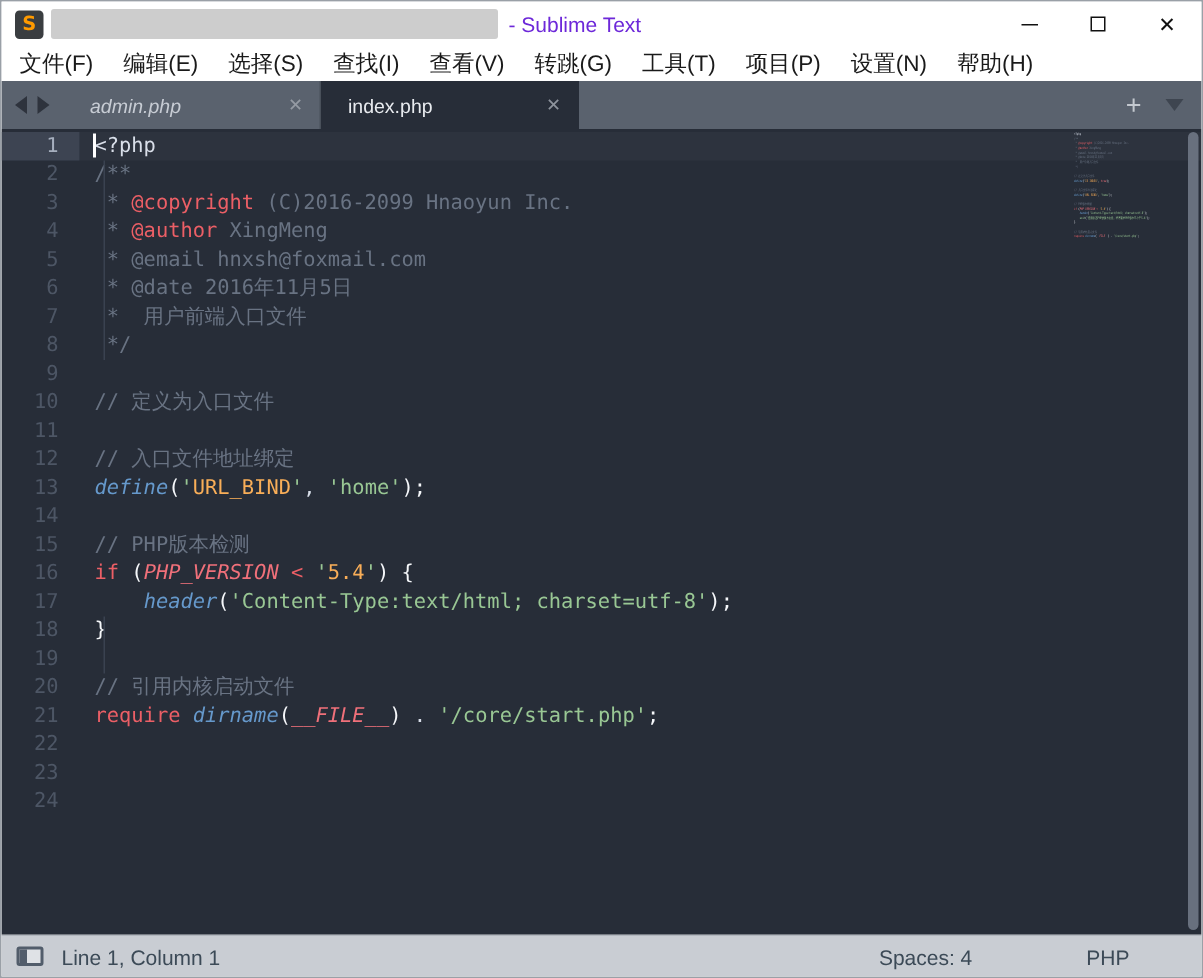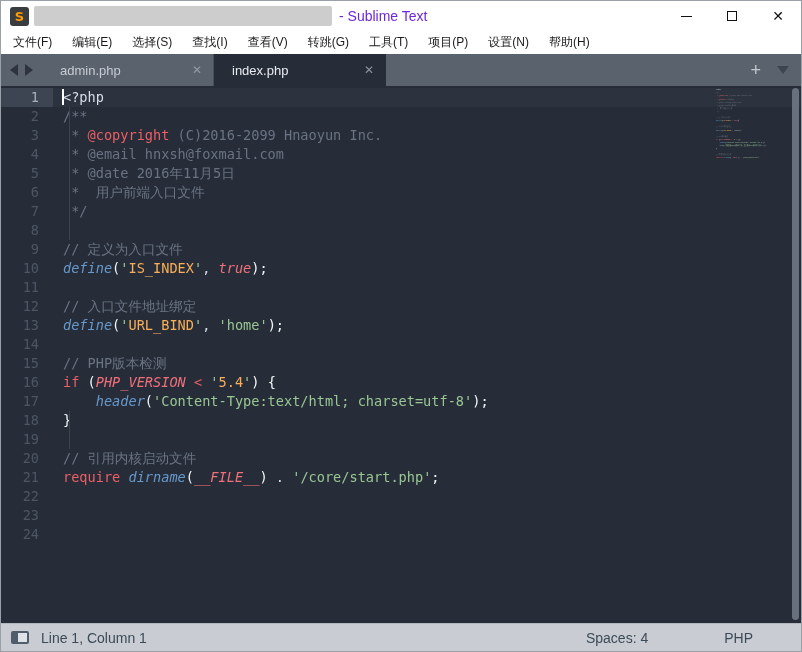--- a/index.html
+++ b/index.html
@@ -12,32 +12,32 @@
   .redacted { margin-left:5px; width:298px; height:20px; background:#cdcdcd; border-radius:2px; }
   .title-text { margin-left:7px; font-size:14px; color:#6d28d9; white-space:pre; }
   .win-controls { position:absolute; right:0; top:0; height:30px; display:flex; }
   .win-btn { width:46px; height:30px; display:flex; align-items:center; justify-content:center; }
   .glyph-min { width:11px; height:1px; background:#111; }
   .glyph-max { width:10px; height:10px; border:1px solid #111; }
   .glyph-close { font-size:14px; color:#111; line-height:1; }
 
   
   .menubar { height:23px; flex:none; background:#fff; display:flex; align-items:center; padding-left:2px; }
-  .menu-item { padding:0 10px; font-size:12px; color:#1a1a1a; height:23px; display:flex; align-items:center; }
+  .menu-item { padding:0 10px; font-size:15px; color:#1a1a1a; height:23px; display:flex; align-items:center; }
 
   
   .tabbar { height:32px; flex:none; background:#5a626e; display:flex; align-items:stretch; position:relative; }
   .tab-nav { display:flex; align-items:center; padding:0 9px; gap:7px; }
   .arr { width:0; height:0; border-top:6px solid transparent; border-bottom:6px solid transparent; }
   .arr.left  { border-right:8px solid #2e333d; }
   .arr.right { border-left:8px solid #2e333d; }
   .tab { width:172px; flex:none; display:flex; align-items:center; font-size:13px; color:#c7ccd4; position:relative; }
   .tab .tab-label { margin-left:18px; flex:1; }
   .tab .tab-close { margin-right:12px; color:#949aa3; font-size:12px; font-weight:bold; font-family:"DejaVu Sans", sans-serif; }
-  .tab.inactive { box-shadow:inset -1px 0 0 rgba(0,0,0,0.18); }
+  .tab.inactive { box-shadow:inset -1px 0 0 rgba(0,0,0,0.18);font-style:italic; }
   .tab.active { background:#272d38; color:#e8ebef;gap:35px; }
   .tab.active .tab-close { color:#8d939c; }
   .tab-actions { position:absolute; right:12px; top:0; height:32px; display:flex; align-items:center; gap:16px; }
   .plus-glyph { color:#c3c8cf; font-size:18px; line-height:1; }
   .chev-glyph { width:0; height:0; border-left:6px solid transparent; border-right:6px solid transparent; border-top:8px solid #3e4550; }
 
   
   .editor { flex:1; background:#272d38; position:relative; display:flex; overflow:hidden;
             font-family:"DejaVu Sans Mono", monospace; font-size:13.6px; line-height:19px; }
   .gutter { width:52px; flex:none; padding-top:2px; text-align:right; color:#4d5665; }
@@ -156,27 +156,27 @@
       </div>
     <div class="code" id="code">
       <div class="line-hl"></div>
       <div class="guide guide-comment"></div>
       <div class="guide guide-if"></div>
       <div class="caret"></div>
       <div id="code-lines">
           <div class="code-line"><span class="s-p">&lt;?php</span></div>
           <div class="code-line"><span class="s-c">/**</span></div>
           <div class="code-line"><span class="s-c"> * </span><span class="s-r">@copyright</span><span class="s-c"> (C)2016-2099 Hnaoyun Inc.</span></div>
+          <div class="code-line"><span class="s-c"> * </span><span class="s-r">@author</span><span class="s-c"> XingMeng</span></div>
           <div class="code-line"><span class="s-c"> * @email hnxsh@foxmail.com</span></div>
           <div class="code-line"><span class="s-c"> * @date 2016年11月5日</span></div>
           <div class="code-line"><span class="s-c"> *  用户前端入口文件</span></div>
           <div class="code-line"><span class="s-c"> */</span></div>
           <div class="code-line"></div>
           <div class="code-line"><span class="s-c">// 定义为入口文件</span></div>
-          <div class="code-line"><span class="s-bi">define</span><span class="s-w">(</span><span class="s-g">'</span><span class="s-o">IS_INDEX</span><span class="s-g">'</span><span class="s-p">, </span><span class="s-ri">true</span><span class="s-w">);</span></div>
           <div class="code-line"></div>
           <div class="code-line"><span class="s-c">// 入口文件地址绑定</span></div>
           <div class="code-line"><span class="s-bi">define</span><span class="s-w">(</span><span class="s-g">'</span><span class="s-o">URL_BIND</span><span class="s-g">'</span><span class="s-p">, </span><span class="s-g">'home'</span><span class="s-w">);</span></div>
           <div class="code-line"></div>
           <div class="code-line"><span class="s-c">// PHP版本检测</span></div>
           <div class="code-line"><span class="s-r">if</span><span class="s-p"> </span><span class="s-w">(</span><span class="s-ri">PHP_VERSION</span><span class="s-p"> </span><span class="s-r">&lt;</span><span class="s-p"> </span><span class="s-g">'</span><span class="s-o">5.4</span><span class="s-g">'</span><span class="s-w">)</span><span class="s-p"> </span><span class="s-w">{</span></div>
           <div class="code-line"><span class="s-p">    </span><span class="s-bi">header</span><span class="s-w">(</span><span class="s-g">'Content-Type:text/html; charset=utf-8'</span><span class="s-w">);</span></div>
           <div class="code-line"><span class="s-w">}</span></div>
           <div class="code-line"></div>
           <div class="code-line"><span class="s-c">// 引用内核启动文件</span></div>

